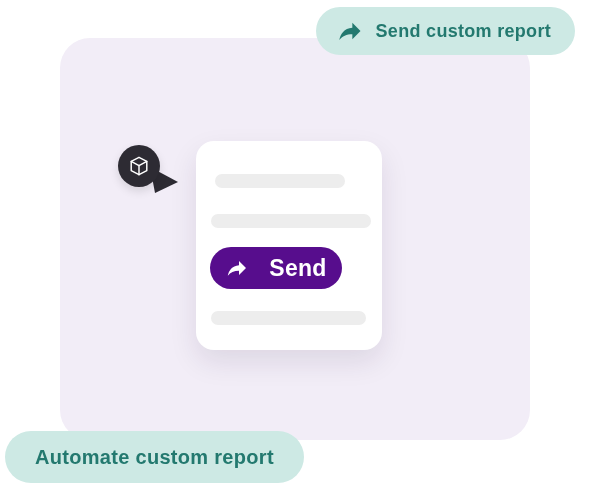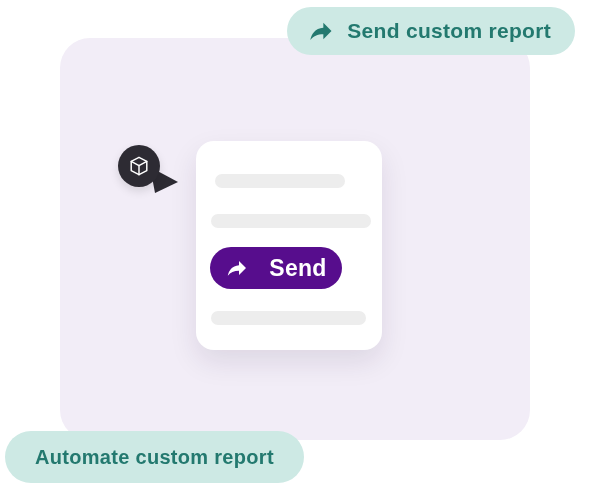--- a/index.html
+++ b/index.html
@@ -25,21 +25,21 @@
     display: flex; align-items: center; gap: 12px;
     background: var(--badge-bg, #cde9e4);
     color: var(--badge-text, #23796f);
     border-radius: 26px;
     font-weight: 600;
     letter-spacing: 0.3px;
     white-space: nowrap;
   }
   .badge-top {
     right: 25px; top: 7px; height: 48px;
-    padding: 0 24px 0 20px; font-size: 21px;
+    padding: 0 24px 0 20px; font-size: 18px;
   }
   .badge-bottom {
     left: 5px; top: 431px; height: 52px;
     padding: 0 30px; font-size: 20px;
   }
   .badge-icon { display: inline-flex; width: 28px; height: 28px; }
   .badge-icon svg { width: 100%; height: 100%; }
 
   
   .avatar {

